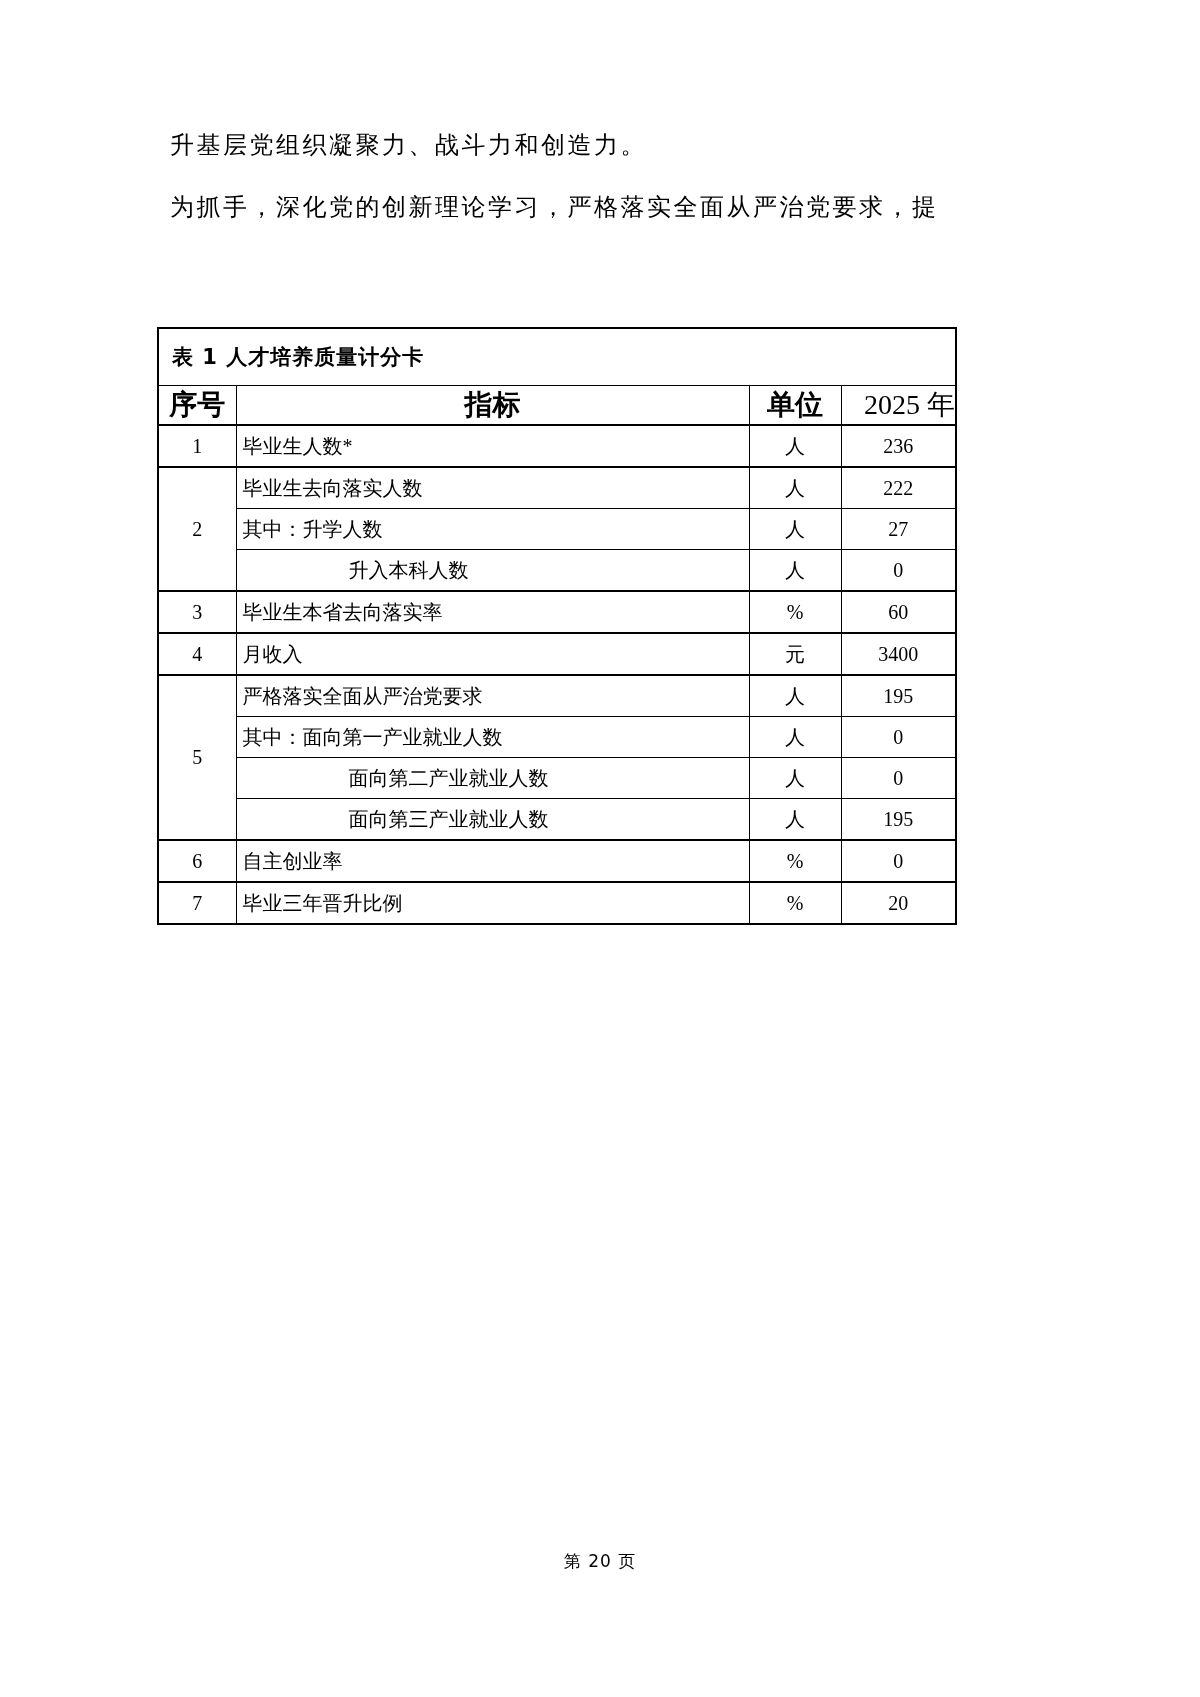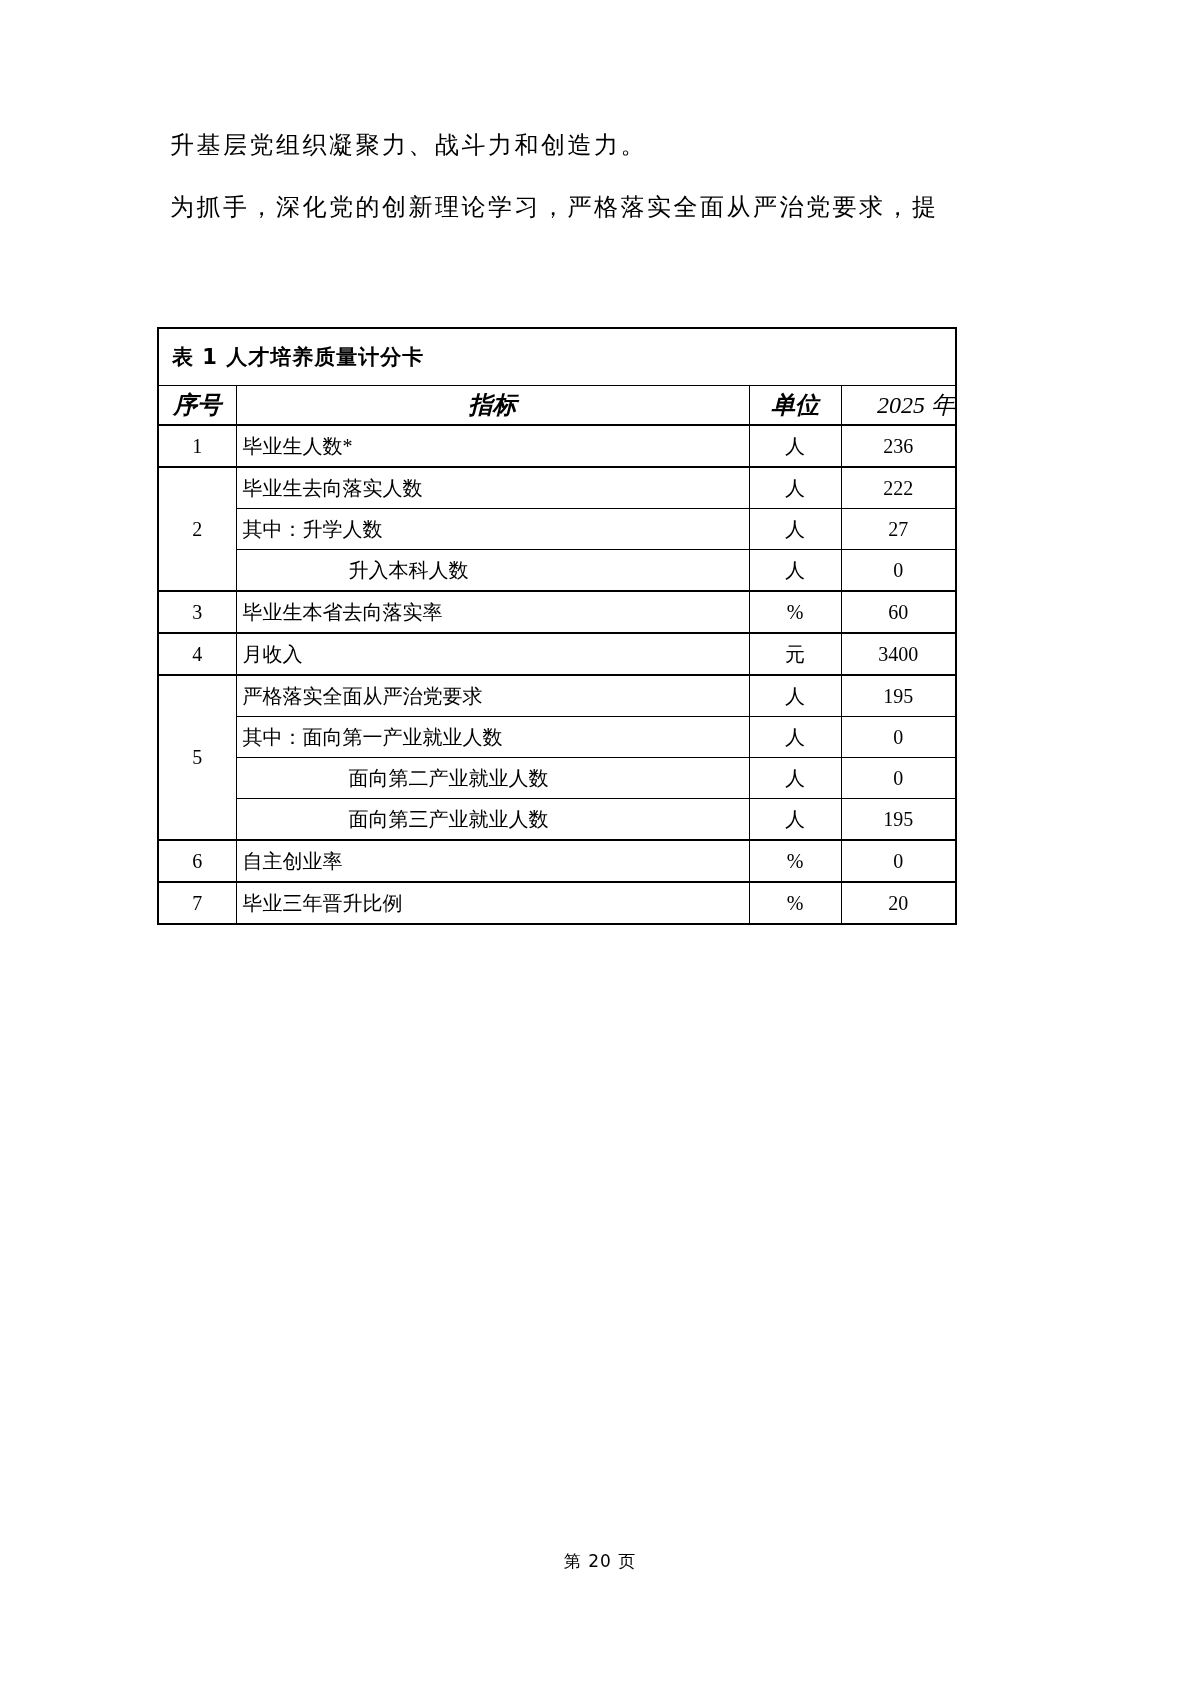--- a/index.html
+++ b/index.html
@@ -56,23 +56,22 @@
     font-weight: 600;
     font-size: 21px;
     letter-spacing: 1px;
     border-bottom: 1px solid #000;
   }
   
   .header-row th {
     height: 38px;
     font-family: "DejaVu Sans", "Liberation Sans", sans-serif;
     font-weight: 600;
-    font-size: 24px;
+    font-size: 28px;
     border-bottom: 2px solid #000;
-    font-style: italic;
   }
   .header-row th.year-col {
     font-family: "Liberation Serif", "DejaVu Serif", serif;
     font-weight: normal;
     text-align: right;
   }
   
   .data-row td { height: 40px; }
   .data-row td.c-ind {
     text-align: left;

